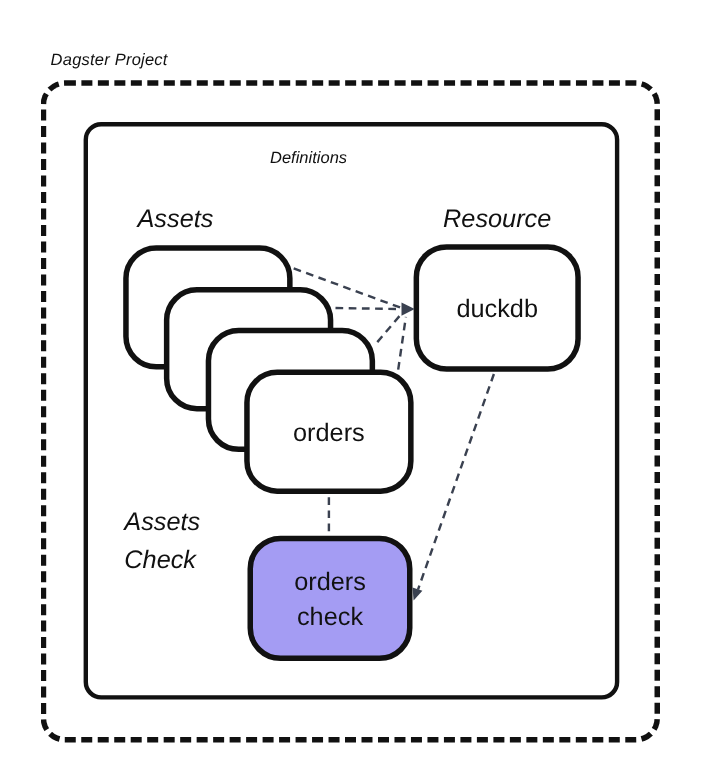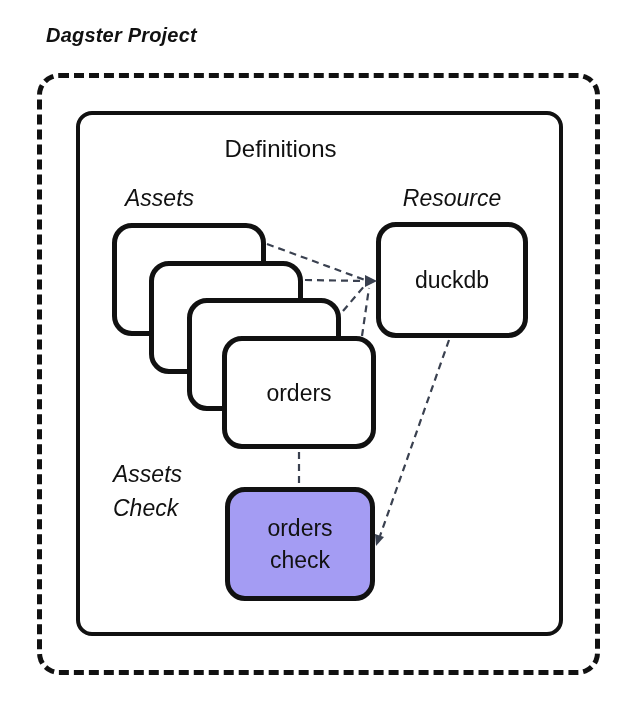--- a/index.html
+++ b/index.html
@@ -13,24 +13,24 @@
     height: 713px;
     background: var(--bg, #ffffff);
     font-family: "Liberation Sans", "DejaVu Sans", sans-serif;
     color: #111111;
     overflow: hidden;
   }
   .abs { position: absolute; }
 
   .project-title {
     left: 46px;
-    top: 24px;
-    font-size: 20px;
+    top: 46px;
+    font-size: 15px;
     font-style: italic;
-    font-weight: 700;
+    font-weight: 400;
     letter-spacing: 0.2px;
   }
   .project-boundary {
     left: 37px;
     top: 73px;
     width: 563px;
     height: 602px;
     border: 5px dashed var(--border, #111);
     border-radius: 22px;
     box-sizing: border-box;
@@ -43,21 +43,22 @@
     border: 4px solid var(--border, #111);
     border-radius: 16px;
     box-sizing: border-box;
     background: transparent;
   }
   .definitions-title {
     left: 76px;
     top: 135px;
     width: 409px;
     text-align: center;
-    font-size: 24px;
+    font-size: 15px;
+    font-style: italic;
   }
   .group-label {
     font-size: 23px;
     font-style: italic;
     font-weight: 500;
   }
   .assets-label {
     left: 125px;
     top: 185px;
   }
@@ -70,21 +71,21 @@
   .asset-check-label {
     left: 113px;
     top: 457px;
     line-height: 34px;
   }
   .node {
     width: 154px;
     height: 113px;
     box-sizing: border-box;
     border: 5px solid var(--border, #111);
-    border-radius: 20px;
+    border-radius: 30px;
     background: var(--node-fill, #fff);
     display: flex;
     flex-direction: column;
     align-items: center;
     justify-content: center;
     font-size: 23px;
     line-height: 30px;
     text-align: center;
   }
   .card-1 { left: 112px; top: 223px; }

